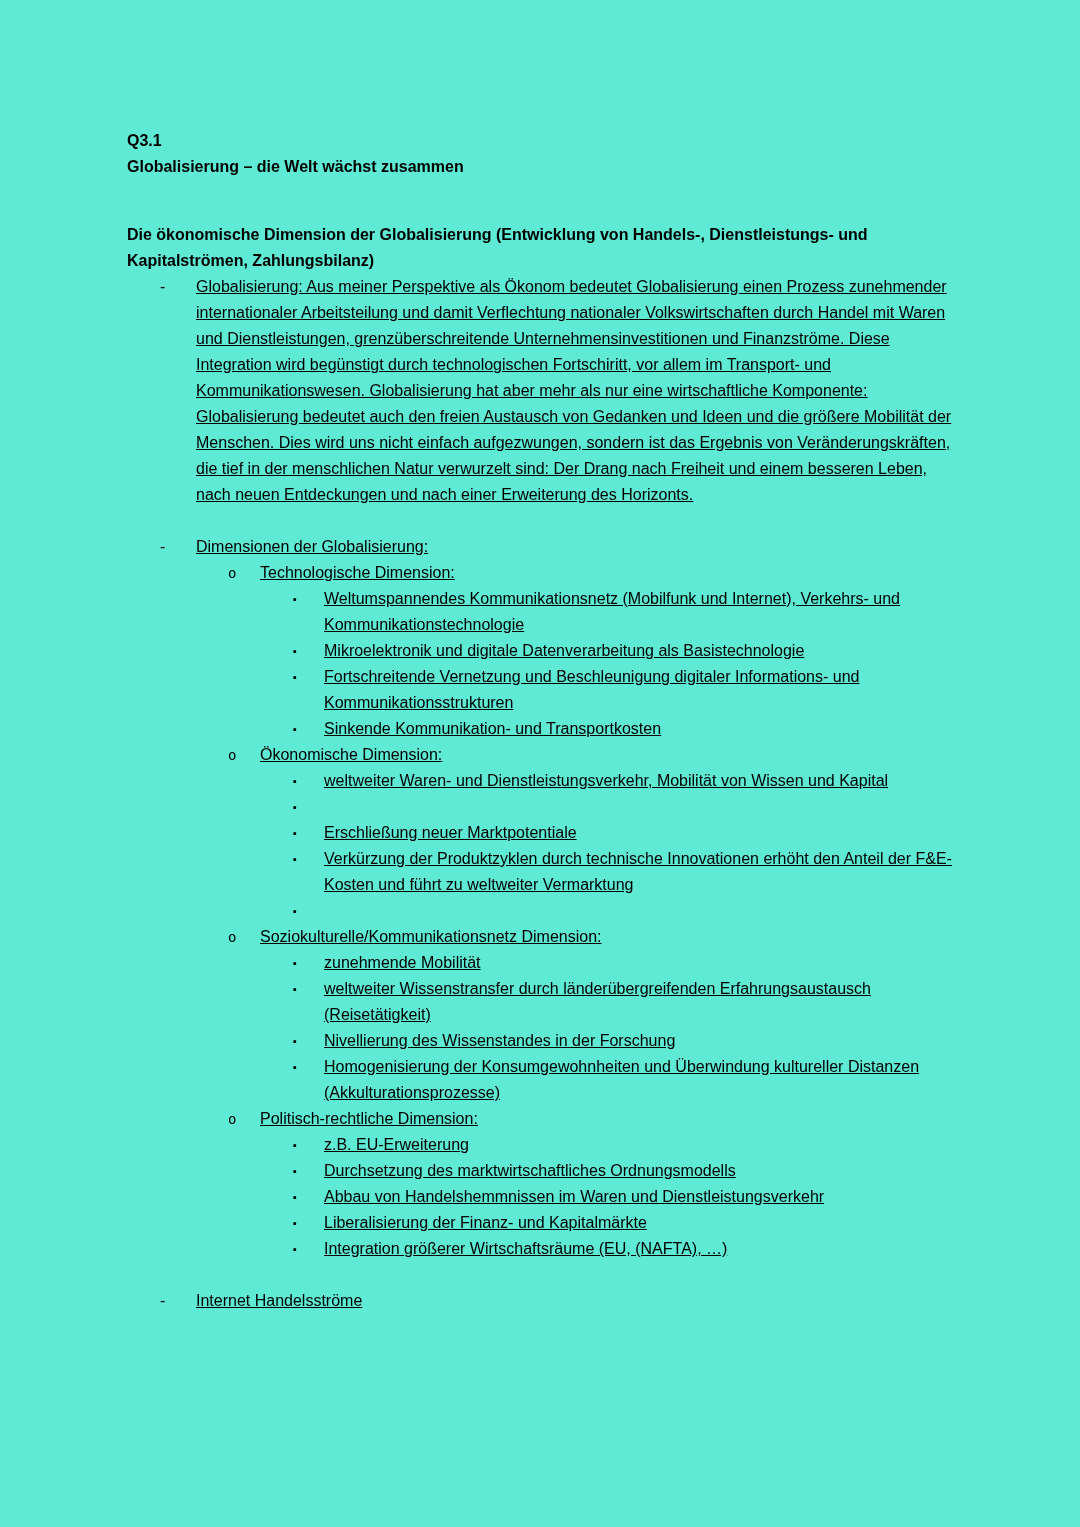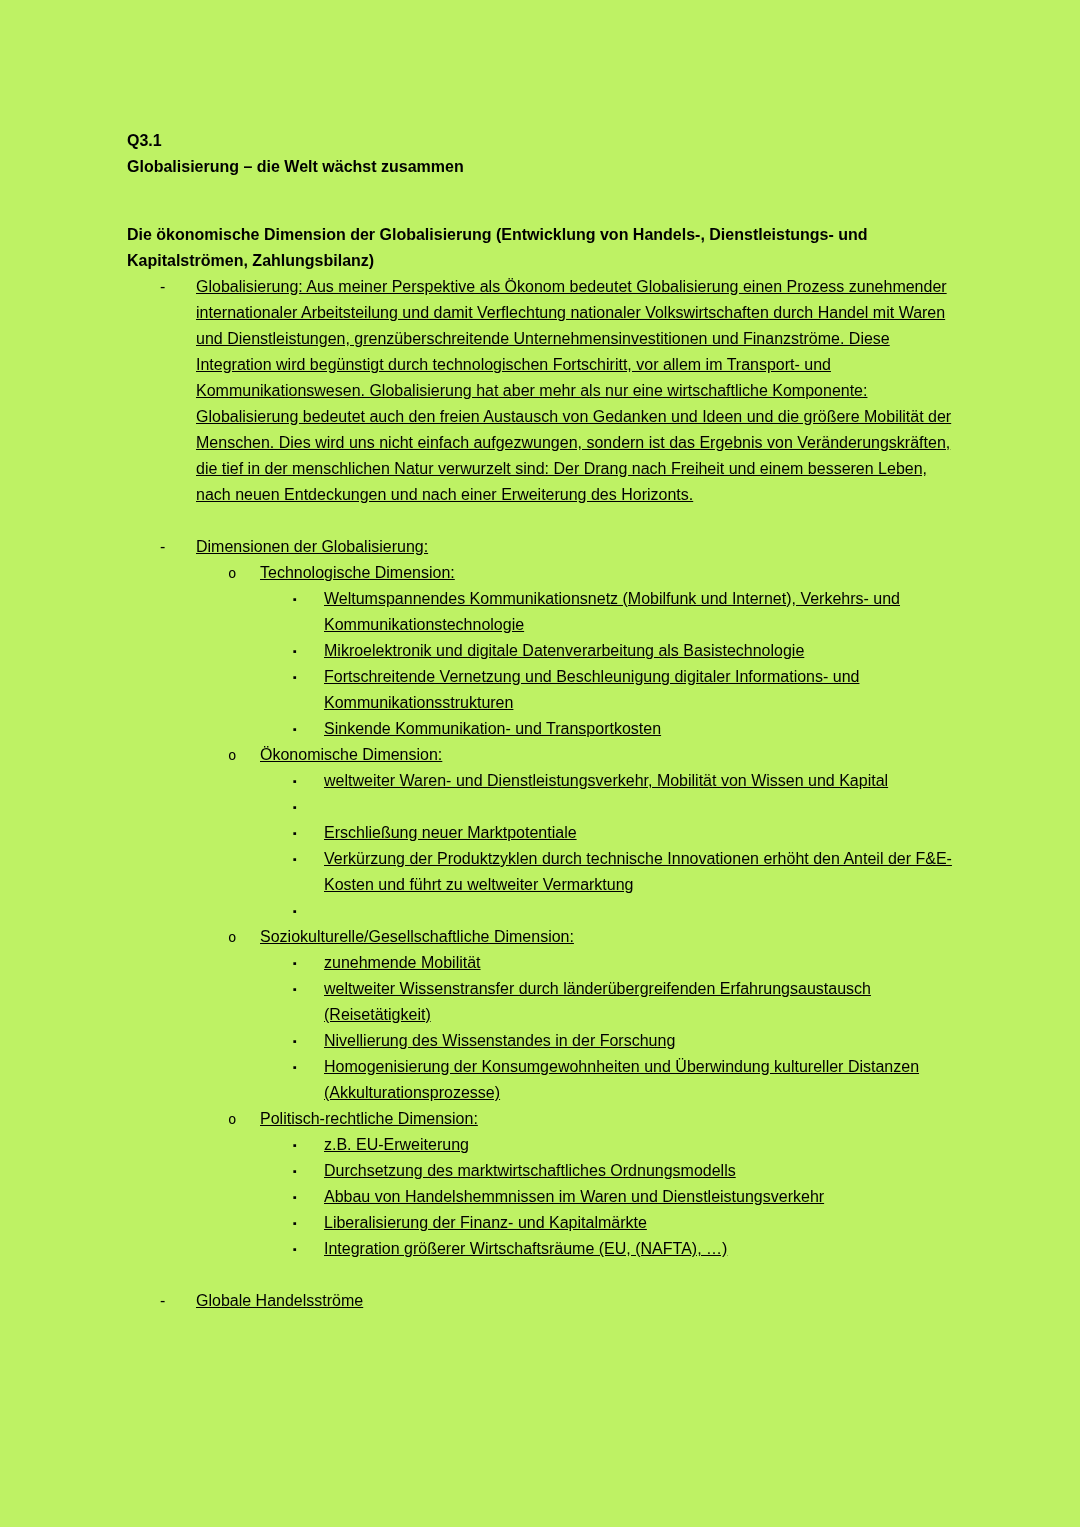--- a/index.html
+++ b/index.html
@@ -14,21 +14,21 @@
     font-family: "Liberation Sans", sans-serif;
     font-size: 16px;
     line-height: 26px;
     color: #000000;
   }
   .page {
     box-sizing: border-box;
     width: 1080px;
     height: 1527px;
     padding: 128px 127px 0 127px;
-    background: #bef264;
+    background: #5eead4;
   }
   .doc-title, .doc-subtitle { font-weight: bold; }
   .section-heading { font-weight: bold; margin-top: 42px; }
   .bullets { margin-top: 0; }
   .li { display: flex; align-items: flex-start; }
   .li.gap { margin-top: 26px; }
   .lvl1 { padding-left: 33px; }
   .lvl1 .marker { flex: 0 0 36px; }
   .lvl2 { padding-left: 101px; }
   .lvl2 .marker { flex: 0 0 32px; }
@@ -92,21 +92,21 @@
       </div>
       <div class="li lvl3">
         <span class="marker m3">▪</span>
         <span class="txt">Verkürzung der Produktzyklen durch technische Innovationen erhöht den Anteil der F&amp;E-Kosten und führt zu weltweiter Vermarktung</span>
       </div>
       <div class="li lvl3">
         <span class="marker m3">▪</span>
       </div>
       <div class="li lvl2">
         <span class="marker m2">o</span>
-        <span class="txt">Soziokulturelle/Gesellschaftliche Dimension:</span>
+        <span class="txt">Soziokulturelle/Kommunikationsnetz Dimension:</span>
       </div>
       <div class="li lvl3">
         <span class="marker m3">▪</span>
         <span class="txt">zunehmende Mobilität</span>
       </div>
       <div class="li lvl3">
         <span class="marker m3">▪</span>
         <span class="txt">weltweiter Wissenstransfer durch länderübergreifenden Erfahrungsaustausch (Reisetätigkeit)</span>
       </div>
       <div class="li lvl3">
@@ -136,16 +136,16 @@
       <div class="li lvl3">
         <span class="marker m3">▪</span>
         <span class="txt">Liberalisierung der Finanz- und Kapitalmärkte</span>
       </div>
       <div class="li lvl3">
         <span class="marker m3">▪</span>
         <span class="txt">Integration größerer Wirtschaftsräume (EU, (NAFTA), …)</span>
       </div>
       <div class="li lvl1 gap">
         <span class="marker m1">-</span>
-        <span class="txt">Globale Handelsströme</span>
+        <span class="txt">Internet Handelsströme</span>
       </div>
     </div>
 </div>
 
 </body></html>

